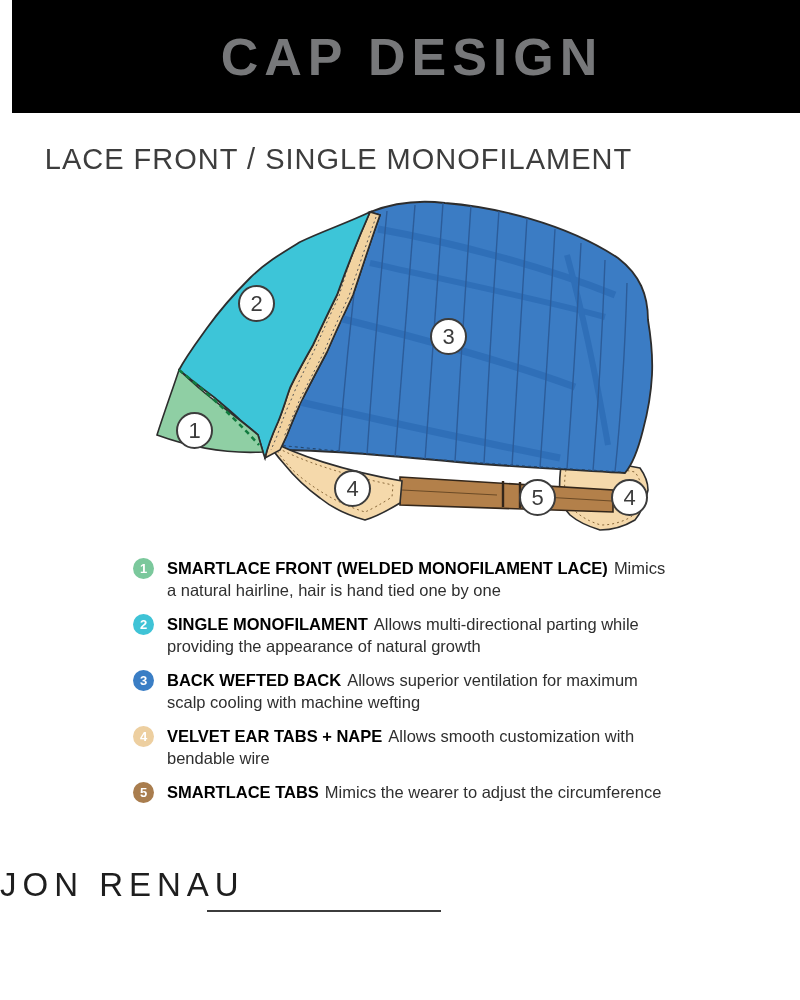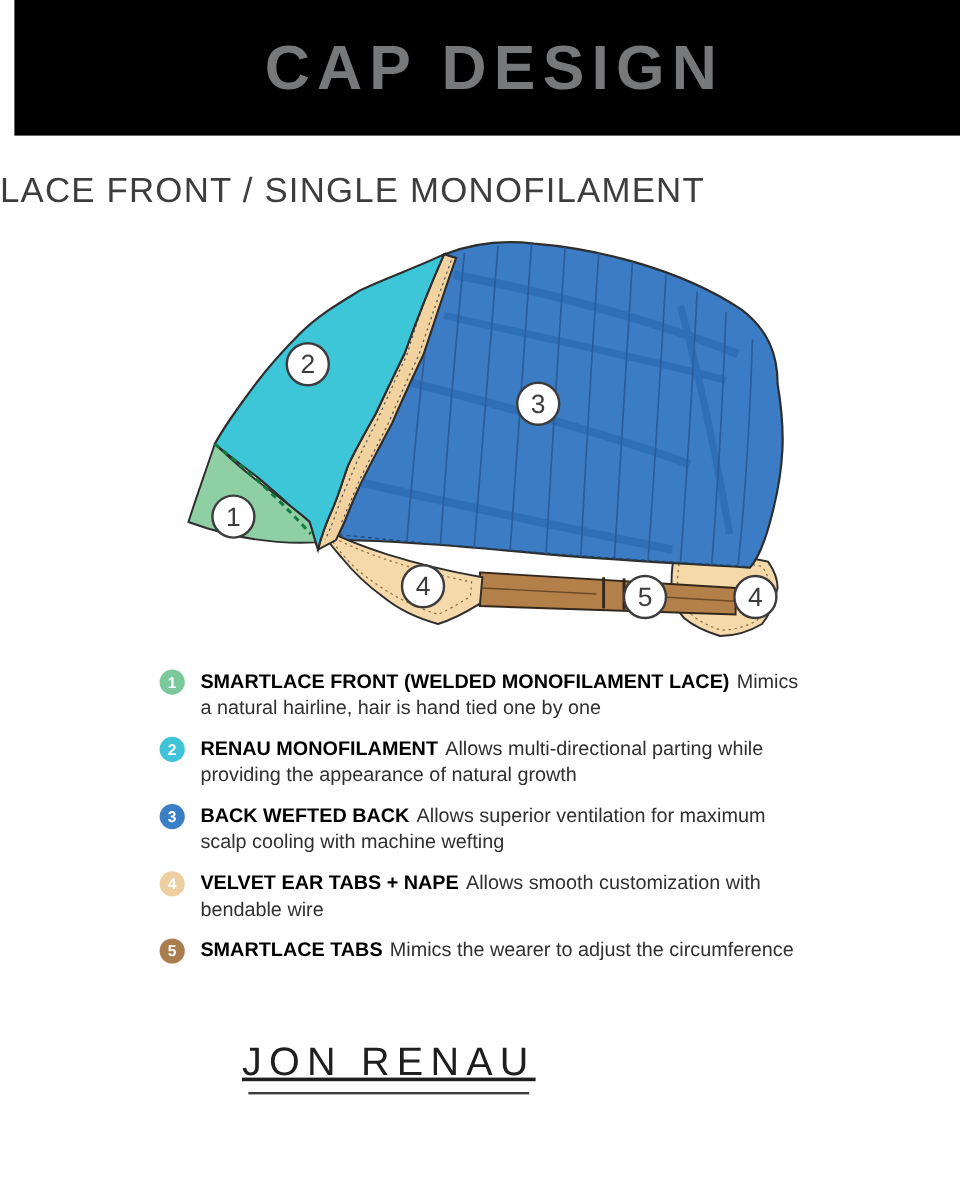--- a/index.html
+++ b/index.html
@@ -9,21 +9,21 @@
   }
   
   .header-band{
     position:absolute;left:0;top:0;width:800px;height:113px;
     background:#000000;display:flex;align-items:center;justify-content:center;margin-left:12px;
   }
   .page-title{
     font-size:52px;font-weight:bold;letter-spacing:6px;color:#77787a;
   }
   .subtitle{
-    position:absolute;left:0;top:143px;width:677px;text-align:left;
+    position:absolute;left:0;top:143px;width:677px;text-align:center;
     font-size:29px;color:#3d3d3d;letter-spacing:1px;font-weight:normal;
   }
   
   .diagram-wrap{position:absolute;left:135px;top:195px;width:530px;height:350px;}
   .callout-badge{
     position:absolute;width:33px;height:33px;border-radius:50%;
     background:#ffffff;border:2px solid #3c3c3c;color:#3c3c3c;
     display:flex;align-items:center;justify-content:center;
     font-size:22px;line-height:1;box-sizing:content-box;
   }
@@ -34,21 +34,21 @@
     flex:none;width:21px;height:21px;border-radius:50%;margin-right:13px;margin-top:0px;
     display:flex;align-items:center;justify-content:center;
     color:#ffffff;font-size:13px;font-weight:bold;
   }
   .b1{background:#7bc89c}.b2{background:#3fc3d6}.b3{background:#3a7ec5}
   .b4{background:#edcfa0}.b5{background:#a97d4e}
   .legend-text{width:506px;font-size:16.5px;line-height:21.5px;color:#2f2f2f;}
   .legend-title{font-weight:bold;color:#000000;}
   .legend-desc{padding-left:6px;}
   
-  .brand{position:absolute;left:0;top:866px;width:648px;text-align:center;color:#1e1e1e;text-decoration:underline;}
+  .brand{position:absolute;left:0;top:866px;width:648px;text-align:left;color:#1e1e1e;}
   .brand-top{font-size:33px;letter-spacing:6px;font-weight:normal;}
   .brand-rule{width:234px;height:2px;background:#3c3c3c;margin:6px auto 5px auto;}
   .brand-bottom{font-size:33px;letter-spacing:6px;font-weight:normal;}
 </style>
 </head>
 <body>
 
 <div class="header-band">
   <div class="page-title">CAP DESIGN</div>
 </div>
@@ -116,21 +116,21 @@
   <div class="callout-badge" style="left:476px;top:284px">4</div>
 </div>
 
 <div class="legend">
   <div class="legend-item">
     <div class="legend-bullet b1">1</div>
     <div class="legend-text"><span class="legend-title">SMARTLACE FRONT (WELDED MONOFILAMENT LACE)</span><span class="legend-desc">Mimics a natural hairline, hair is hand tied one by one</span></div>
   </div>
   <div class="legend-item">
     <div class="legend-bullet b2">2</div>
-    <div class="legend-text"><span class="legend-title">RENAU MONOFILAMENT</span><span class="legend-desc">Allows multi-directional parting while providing the appearance of natural growth</span></div>
+    <div class="legend-text"><span class="legend-title">SINGLE MONOFILAMENT</span><span class="legend-desc">Allows multi-directional parting while providing the appearance of natural growth</span></div>
   </div>
   <div class="legend-item">
     <div class="legend-bullet b3">3</div>
     <div class="legend-text"><span class="legend-title">BACK WEFTED BACK</span><span class="legend-desc">Allows superior ventilation for maximum scalp cooling  with machine wefting</span></div>
   </div>
   <div class="legend-item">
     <div class="legend-bullet b4">4</div>
     <div class="legend-text"><span class="legend-title">VELVET EAR TABS + NAPE</span><span class="legend-desc">Allows smooth customization with bendable wire</span></div>
   </div>
   <div class="legend-item">

